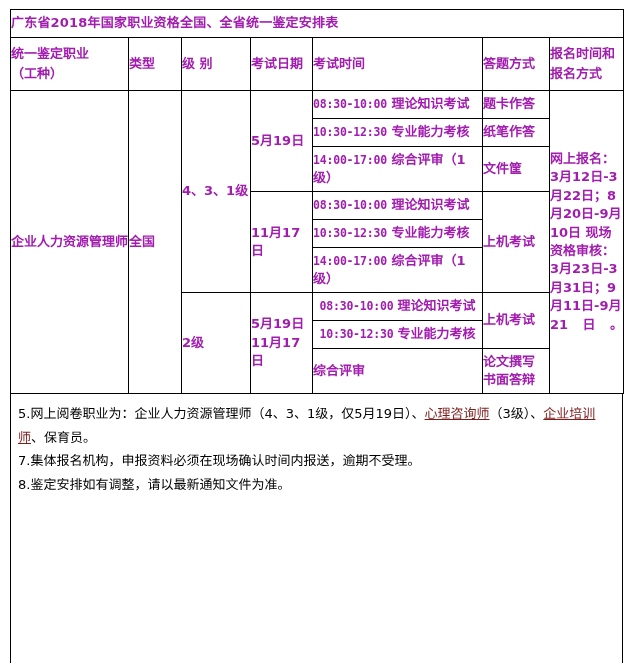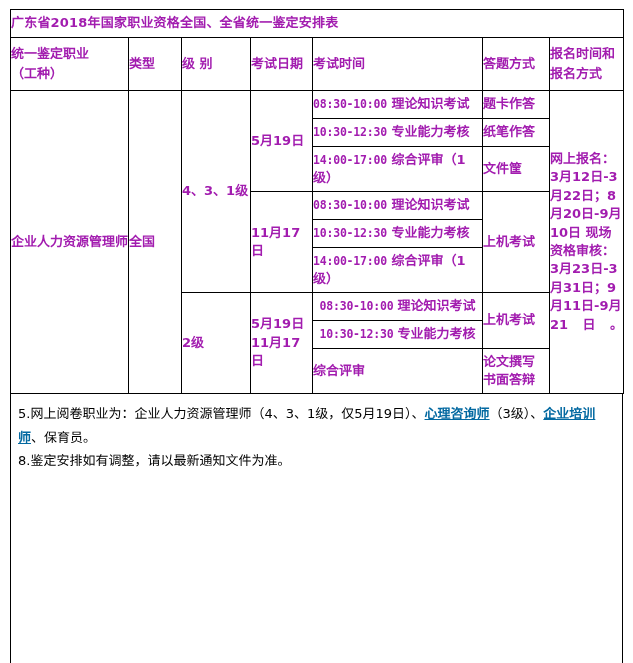--- a/index.html
+++ b/index.html
@@ -99,23 +99,22 @@
     font-size: 13px;
     line-height: 1.82;
     height: 280px;
   }
   .notes p {
     margin: 0;
     padding: 0;
     text-indent: 0;
   }
   .lnk {
-    color: #0369a1;
+    color: #7f1d1d;
     text-decoration: underline;
-    font-weight: bold;
   }
   .mono-url {
     font-family: "DejaVu Sans Mono", "Liberation Mono", monospace;
     font-size: 12px;
   }
   .u-plain { text-decoration: underline; }
 </style>
 </head>
 <body>
 
@@ -230,16 +229,17 @@
           <div>论文撰写</div>
           <div>书面答辩</div>
         </td>
       </tr>
 
     </tbody>
   </table>
 
   <div class="notes">
     <p><span>5.网上阅卷职业为：企业人力资源管理师（4、3、1级，仅5月19日）、</span><span class="lnk">心理咨询师</span><span>（3级）、</span><span class="lnk">企业培训师</span><span>、保育员。</span></p>
+    <p>7.集体报名机构，申报资料必须在现场确认时间内报送，逾期不受理。</p>
     <p>8.鉴定安排如有调整，请以最新通知文件为准。</p>
   </div>
 
 </div>
 
 </body></html>

